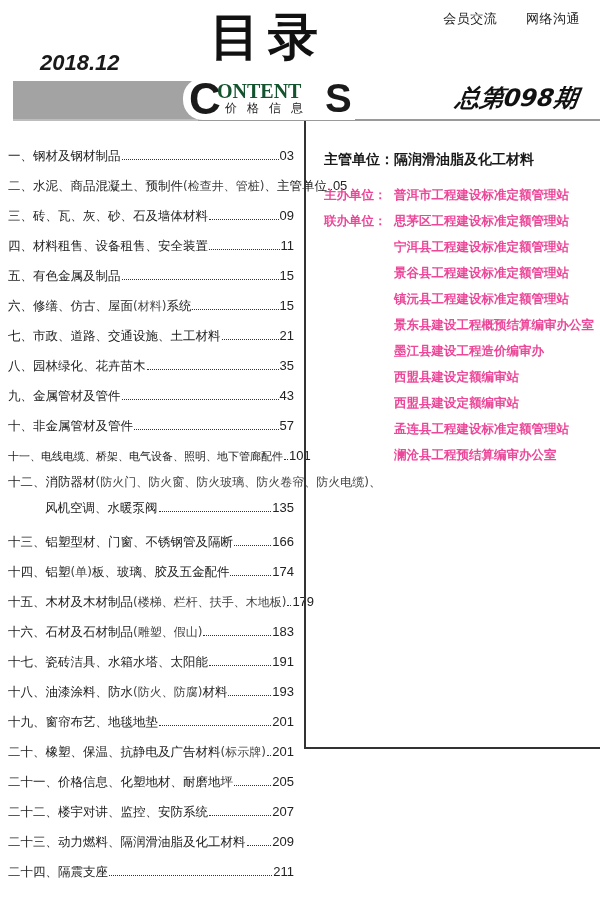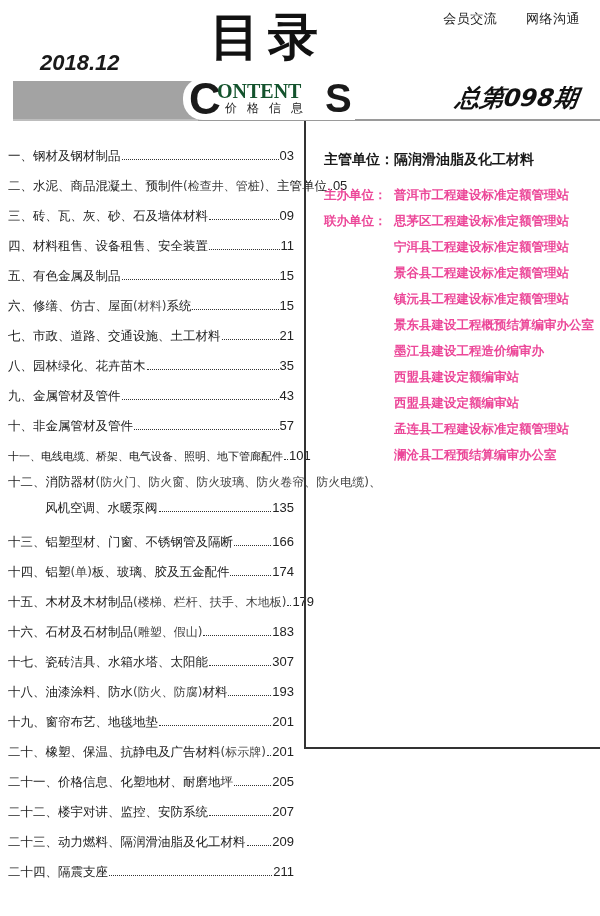--- a/index.html
+++ b/index.html
@@ -201,21 +201,21 @@
     </div>
   <div class="toc-row">
       <span class="label">十六、石材及石材制品</span>
       <span class="note">(雕塑、假山)</span>
       <span class="dots"></span>
       <span class="page">183</span>
     </div>
   <div class="toc-row">
       <span class="label">十七、瓷砖洁具、水箱水塔、太阳能</span>
       <span class="dots"></span>
-      <span class="page">307</span>
+      <span class="page">191</span>
     </div>
   <div class="toc-row">
       <span class="label">十八、油漆涂料、防水</span>
       <span class="note">(防火、防腐)</span>
       <span class="label">材料</span>
       <span class="dots"></span>
       <span class="page">193</span>
     </div>
   <div class="toc-row">
       <span class="label">十九、窗帘布艺、地毯地垫</span>

